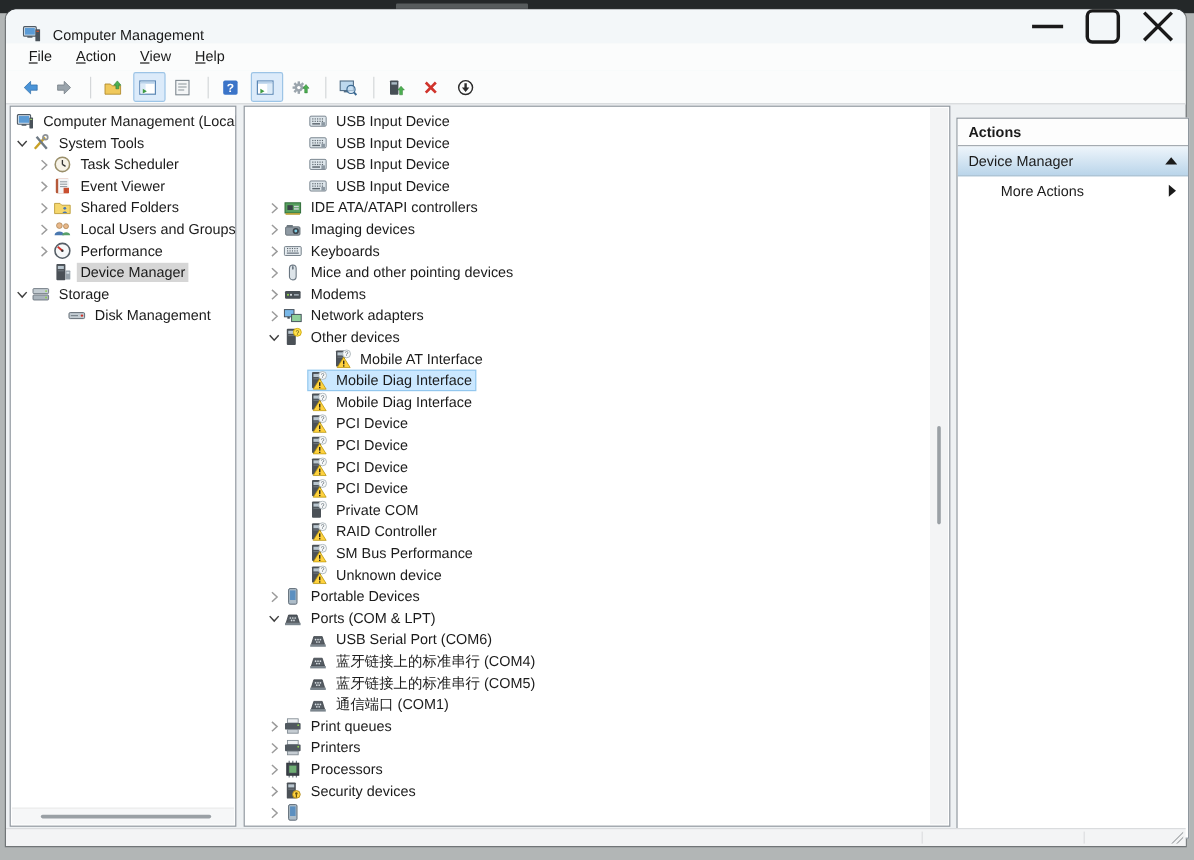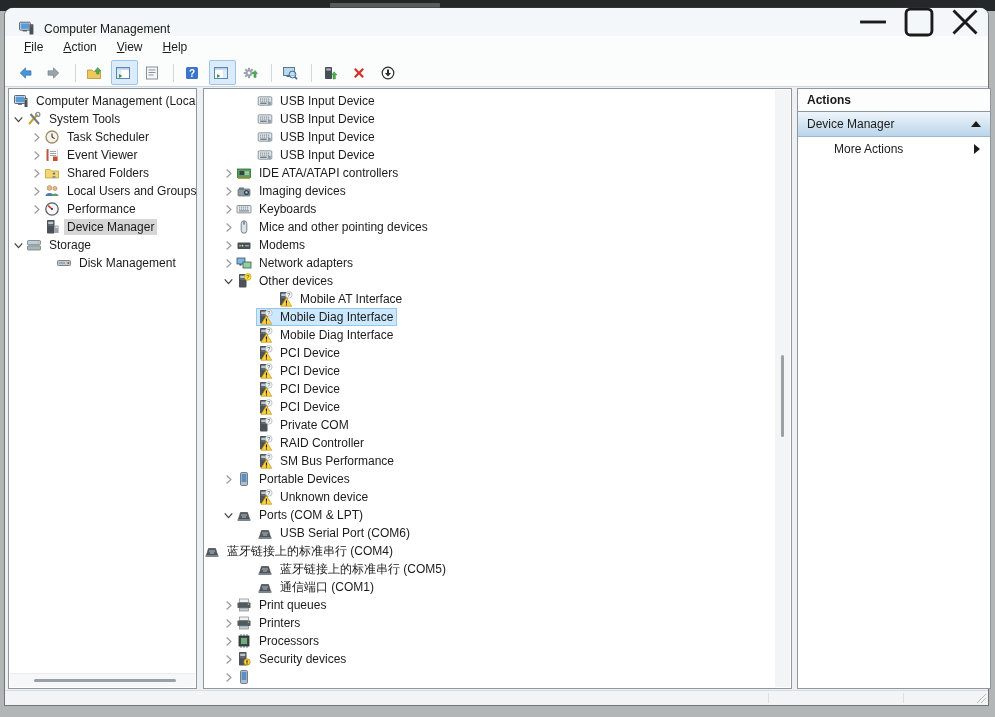--- a/index.html
+++ b/index.html
@@ -33,21 +33,21 @@
 
   .toolbar{height:27px;background:#fbfcfc;border-bottom:1px solid #d2d5d7;display:flex;align-items:center;padding-left:7px;}
   .tbtn{width:25px;height:23px;display:flex;align-items:center;justify-content:center;border:1px solid transparent;border-radius:2px;margin:0 1px;}
   .tbtn.toggled{background:#dcebfa;border-color:#9cc4e6;}
   .tbtn svg{width:17px;height:17px;display:block;}
   .tsep{width:1px;height:18px;background:#d4d7d9;margin:0 5px;}
 
   .pane{position:absolute;background:#fff;border:1px solid #8f979e;box-sizing:border-box;overflow:hidden;}
   .left-pane{left:3px;top:80px;width:189px;height:601px;}
   .center-pane{left:198px;top:80px;width:589px;height:601px;}
-  .actions-pane{left:792px;top:80px;width:194px;height:601px;}
+  .actions-pane{left:792px;top:90px;width:194px;height:601px;}
 
   .tree{padding-top:3px;}
   .trow{height:18px;display:flex;align-items:center;white-space:nowrap;}
   .chev{width:15px;height:15px;flex:none;display:flex;align-items:center;justify-content:center;}
   .chev svg{width:15px;height:15px;display:block;}
   .ticon{width:16px;height:16px;flex:none;margin-right:4px;}
   .ticon svg{width:16px;height:16px;display:block;}
   .tlabel{padding:1px 3px;}
   .selwrap{display:flex;align-items:center;}
   .sel-blue{background:#cbe8ff;box-shadow:0 0 0 1px #93c7ee;}
@@ -733,48 +733,48 @@
               <rect x="4.2" y="6.2" width="5" height="0.9" fill="#6d757c"></rect>
               <circle cx="11.8" cy="3.9" r="3.3" fill="#f6f8f9" stroke="#a6b0b6" stroke-width="0.7"></circle>
               <text x="11.8" y="6" font-size="5.6" text-anchor="middle" fill="#4e5a63">?</text>
               <path d="M4 15.3 L14.8 15.3 L9.4 6.6 Z" fill="#ffd23e" stroke="#b38f00" stroke-width="0.6" stroke-linejoin="round"></path>
               <rect x="8.9" y="9.5" width="1.1" height="3.1" fill="#1a1a1a"></rect>
               <rect x="8.9" y="13.4" width="1.1" height="1.1" fill="#1a1a1a"></rect>
             </svg>
           </span>
           <span class="tlabel">SM Bus Performance</span>
         </div>
-        <div class="trow" style="padding-left:17px">
-          <span class="chev">
-            <svg viewBox="0 0 16 16" xmlns="http://www.w3.org/2000/svg">
-              <path d="M6 3.8 L10.6 8 L6 12.2" fill="none" stroke="#9b9b9b" stroke-width="1.3"></path>
-            </svg>
-          </span>
-          <span class="ticon">
-            <svg viewBox="0 0 16 16" xmlns="http://www.w3.org/2000/svg">
-              <rect x="4.5" y="1.5" width="7" height="13" rx="1.2" fill="#aebdc9" stroke="#5a6672" stroke-width="0.8"></rect>
-              <rect x="5.7" y="3" width="4.6" height="8" fill="#5b8fc0"></rect>
-            </svg>
-          </span>
-          <span class="tlabel">Portable Devices</span>
-        </div>
         <div class="trow" style="padding-left:53px">
           <span class="ticon">
             <svg viewBox="0 0 16 16" xmlns="http://www.w3.org/2000/svg">
               <rect x="3" y="1" width="7.5" height="13.5" rx="0.8" fill="#4b5157"></rect>
               <rect x="4.2" y="2.6" width="5" height="2.6" fill="#b9c6cf"></rect>
               <rect x="4.2" y="6.2" width="5" height="0.9" fill="#6d757c"></rect>
               <circle cx="11.8" cy="3.9" r="3.3" fill="#f6f8f9" stroke="#a6b0b6" stroke-width="0.7"></circle>
               <text x="11.8" y="6" font-size="5.6" text-anchor="middle" fill="#4e5a63">?</text>
               <path d="M4 15.3 L14.8 15.3 L9.4 6.6 Z" fill="#ffd23e" stroke="#b38f00" stroke-width="0.6" stroke-linejoin="round"></path>
               <rect x="8.9" y="9.5" width="1.1" height="3.1" fill="#1a1a1a"></rect>
               <rect x="8.9" y="13.4" width="1.1" height="1.1" fill="#1a1a1a"></rect>
             </svg>
           </span>
           <span class="tlabel">Unknown device</span>
+        </div>
+        <div class="trow" style="padding-left:17px">
+          <span class="chev">
+            <svg viewBox="0 0 16 16" xmlns="http://www.w3.org/2000/svg">
+              <path d="M6 3.8 L10.6 8 L6 12.2" fill="none" stroke="#9b9b9b" stroke-width="1.3"></path>
+            </svg>
+          </span>
+          <span class="ticon">
+            <svg viewBox="0 0 16 16" xmlns="http://www.w3.org/2000/svg">
+              <rect x="4.5" y="1.5" width="7" height="13" rx="1.2" fill="#aebdc9" stroke="#5a6672" stroke-width="0.8"></rect>
+              <rect x="5.7" y="3" width="4.6" height="8" fill="#5b8fc0"></rect>
+            </svg>
+          </span>
+          <span class="tlabel">Portable Devices</span>
         </div>
         <div class="trow" style="padding-left:17px">
           <span class="chev">
             <svg viewBox="0 0 16 16" xmlns="http://www.w3.org/2000/svg">
               <path d="M4 5.8 L8 10.2 L12 5.8" fill="none" stroke="#3f3f3f" stroke-width="1.3"></path>
             </svg>
           </span>
           <span class="ticon">
             <svg viewBox="0 0 16 16" xmlns="http://www.w3.org/2000/svg">
               <path d="M2.5 12 L4.5 5.5 L11.5 5.5 L13.5 12 Z" fill="#565d64" stroke="#33393f" stroke-width="0.6"></path>
@@ -795,21 +795,21 @@
               <rect x="1.5" y="12" width="13" height="2" fill="#7b858d"></rect>
               <circle cx="6" cy="8" r="0.7" fill="#d7dde1"></circle>
               <circle cx="8" cy="8" r="0.7" fill="#d7dde1"></circle>
               <circle cx="10" cy="8" r="0.7" fill="#d7dde1"></circle>
               <circle cx="7" cy="10" r="0.7" fill="#d7dde1"></circle>
               <circle cx="9" cy="10" r="0.7" fill="#d7dde1"></circle>
             </svg>
           </span>
           <span class="tlabel">USB Serial Port (COM6)</span>
         </div>
-        <div class="trow" style="">
+        <div class="trow" style="padding-left:53px">
           <span class="ticon">
             <svg viewBox="0 0 16 16" xmlns="http://www.w3.org/2000/svg">
               <path d="M2.5 12 L4.5 5.5 L11.5 5.5 L13.5 12 Z" fill="#565d64" stroke="#33393f" stroke-width="0.6"></path>
               <rect x="1.5" y="12" width="13" height="2" fill="#7b858d"></rect>
               <circle cx="6" cy="8" r="0.7" fill="#d7dde1"></circle>
               <circle cx="8" cy="8" r="0.7" fill="#d7dde1"></circle>
               <circle cx="10" cy="8" r="0.7" fill="#d7dde1"></circle>
               <circle cx="7" cy="10" r="0.7" fill="#d7dde1"></circle>
               <circle cx="9" cy="10" r="0.7" fill="#d7dde1"></circle>
             </svg>

